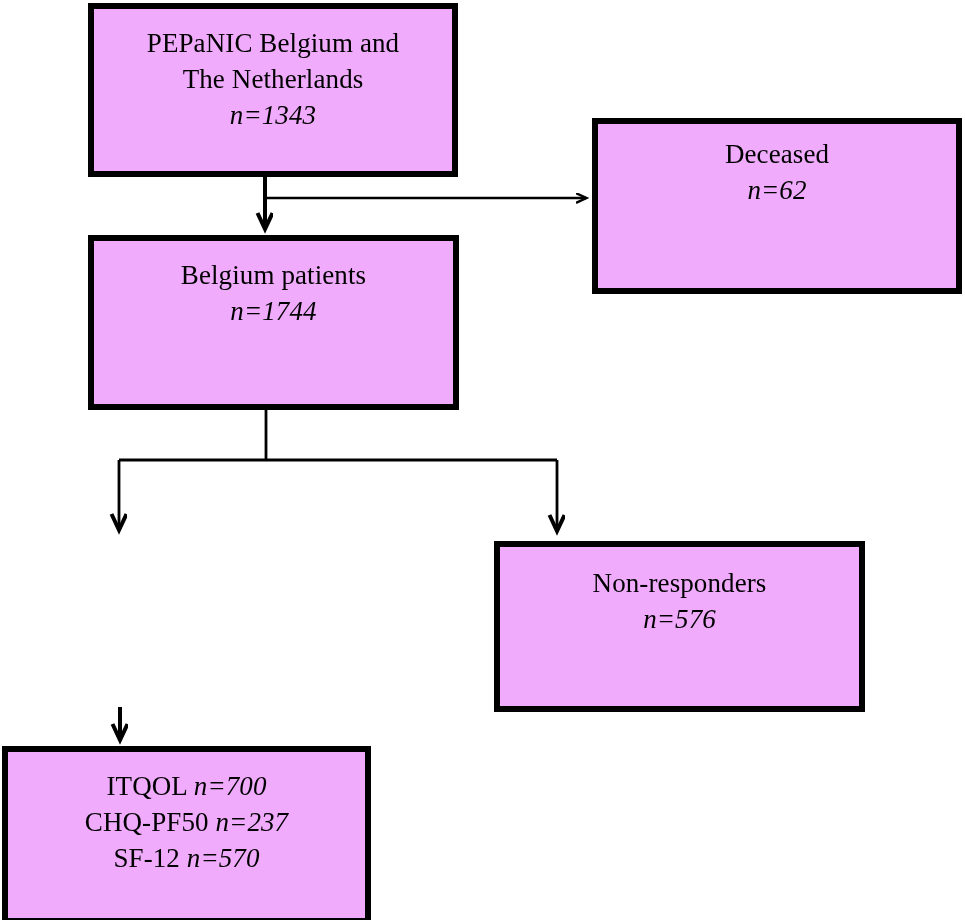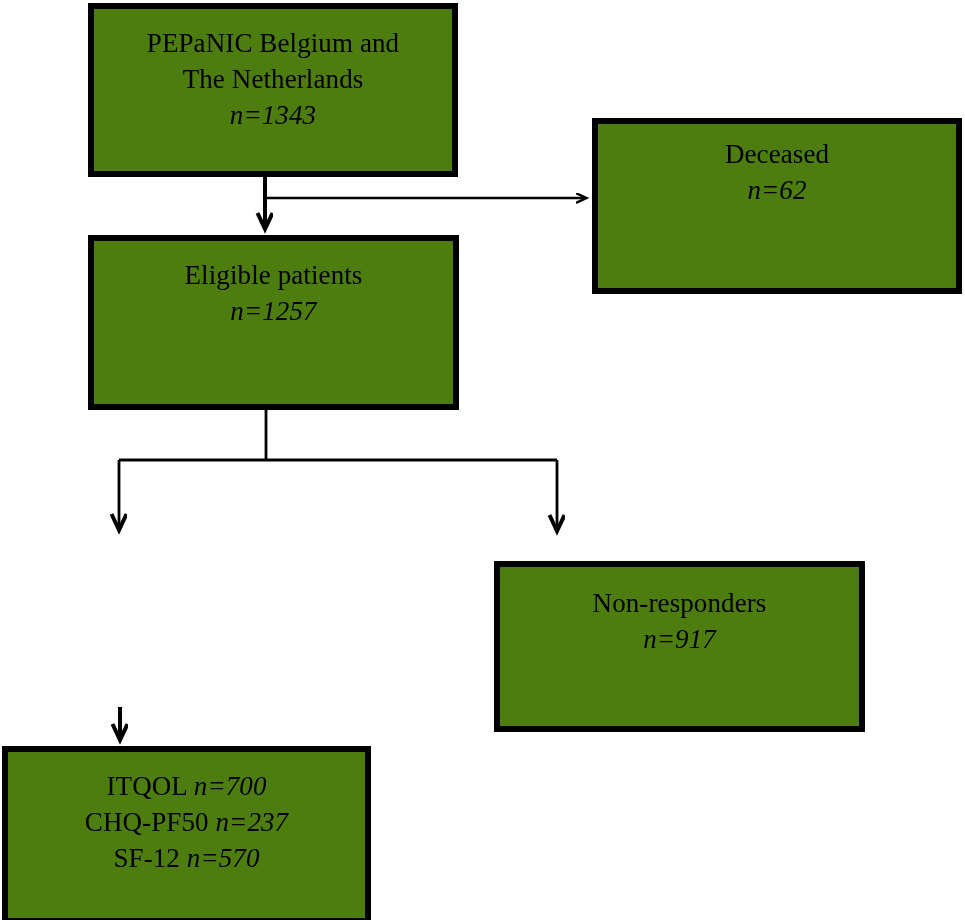--- a/index.html
+++ b/index.html
@@ -20,21 +20,21 @@
     position: absolute;
     left: 0;
     top: 0;
     width: 965px;
     height: 920px;
     pointer-events: none;
   }
   .node {
     position: absolute;
     box-sizing: border-box;
-    background: #4d7c0f;
+    background: #f0abfc;
     border: 6px solid #000000;
     display: flex;
     flex-direction: column;
     align-items: center;
     justify-content: flex-start;
     padding-top: 16px;
     z-index: 2;
   }
   .line {
     display: block;
@@ -47,21 +47,21 @@
     letter-spacing: 0.1px;
   }
   .n-val {
     font-style: italic;
   }
   
   #node-cohort      { left: 88px;  top: 3px;   width: 370px; height: 174px; }
   #node-deceased    { left: 592px; top: 118px; width: 370px; height: 176px; padding-top: 12px; }
   #node-eligible    { left: 88px;  top: 235px; width: 371px; height: 175px; }
   #node-responders  { left: 2px;   top: 536px; width: 369px; height: 171px; padding-top: 18px; }
-  #node-nonresp     { left: 494px; top: 561px; width: 371px; height: 171px; padding-top: 18px; }
+  #node-nonresp     { left: 494px; top: 541px; width: 371px; height: 171px; padding-top: 18px; }
   #node-instruments { left: 2px;   top: 746px; width: 369px; height: 178px; padding-top: 16px; }
 </style>
 </head>
 <body>
 
 <div id="canvas">
 
   <svg id="wires" viewBox="0 0 965 920" xmlns="http://www.w3.org/2000/svg">
     <defs>
       <marker id="ah" markerWidth="14" markerHeight="14" refX="10.5" refY="5" orient="auto" markerUnits="userSpaceOnUse">
@@ -97,28 +97,28 @@
     <span class="line">The Netherlands</span>
     <span class="line n-val">n=1343</span>
   </div>
 
   <div class="node" id="node-deceased">
     <span class="line">Deceased</span>
     <span class="line n-val">n=62</span>
   </div>
 
   <div class="node" id="node-eligible">
-    <span class="line">Eligible patients</span>
-    <span class="line n-val">n=1257</span>
+    <span class="line">Belgium patients</span>
+    <span class="line n-val">n=1744</span>
   </div>
 
 
   <div class="node" id="node-nonresp">
     <span class="line">Non-responders</span>
-    <span class="line n-val">n=917</span>
+    <span class="line n-val">n=576</span>
   </div>
 
   <div class="node" id="node-instruments">
     <span class="line">
       <span>ITQOL </span>
       <span class="n-val">n=700</span>
     </span>
     <span class="line">
       <span>CHQ-PF50 </span>
       <span class="n-val">n=237</span>

